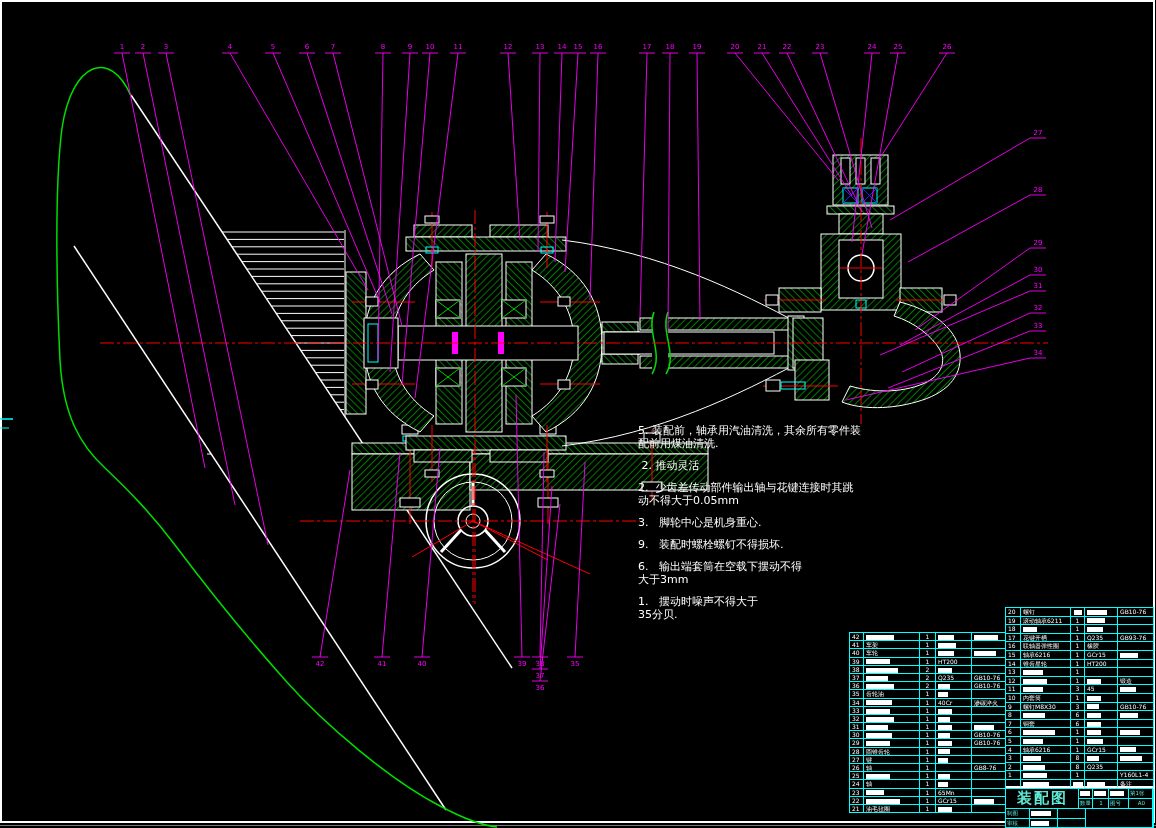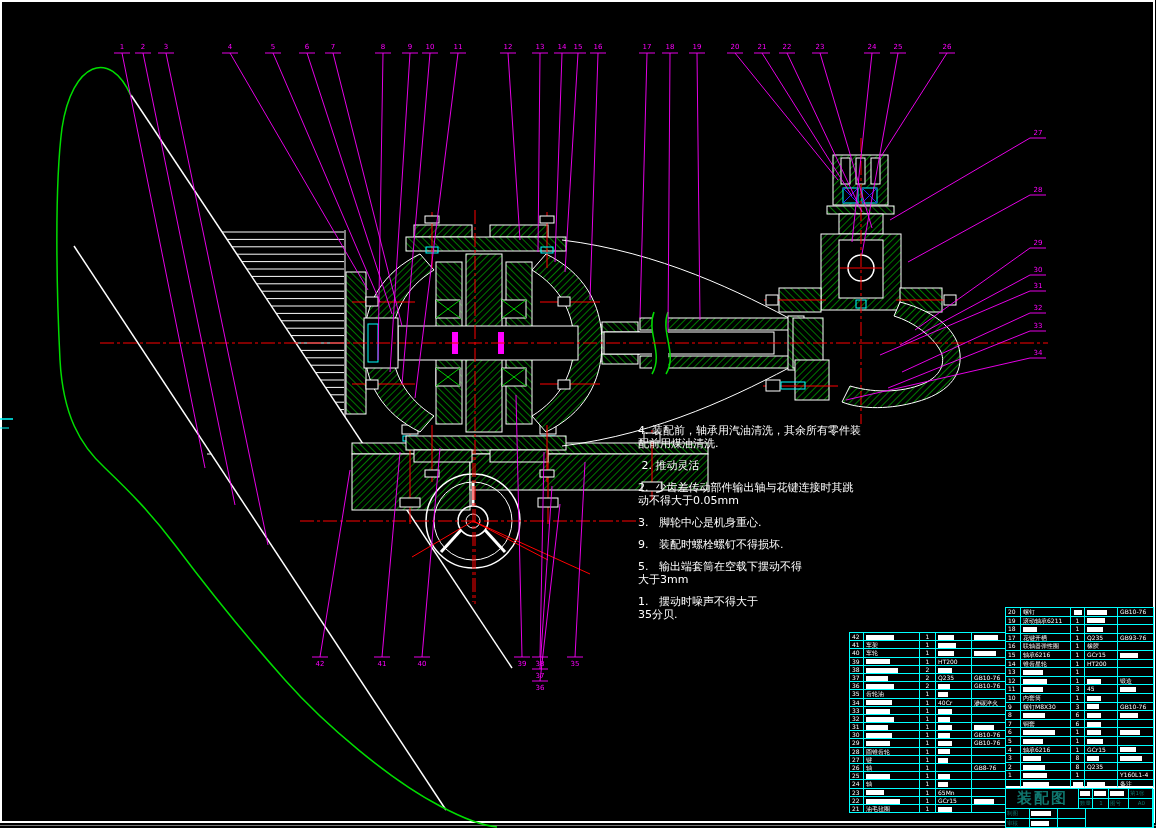--- a/index.html
+++ b/index.html
@@ -20,21 +20,21 @@
           color:#fff;overflow:hidden;white-space:nowrap;padding-left:2px;box-sizing:border-box;}
   #bomL .c0{width:14px}#bomL .c1{width:56px}#bomL .c2{width:16px;text-align:center;padding-left:0}
   #bomL .c3{width:36px}#bomL .c4{width:35px}
   #bomR .c0{width:15px}#bomR .c1{width:50px}#bomR .c2{width:14px;text-align:center;padding-left:0}
   #bomR .c3{width:33px}#bomR .c4{width:36px}
   #bomR .hdr .c{border-bottom:2px solid #fff;}
   
   #tblock{position:absolute;left:1005px;top:788px;width:148px;height:40px;border:1px solid #0ff;
           box-sizing:border-box;background:#000;}
   #tblock .cell{position:absolute;border-right:1px solid #0ff;border-bottom:1px solid #0ff;
-          color:#0f766e;font-size:5.5px;line-height:9px;overflow:hidden;white-space:nowrap;
+          color:#5eead4;font-size:5.5px;line-height:9px;overflow:hidden;white-space:nowrap;
           box-sizing:border-box;padding-left:1px;}
   #tblock .big{font-size:15px;font-weight:bold;line-height:19px;text-align:center;letter-spacing:2px;}
 </style>
 </head>
 <body>
 
 <div id="page">
 
 <svg width="1156" height="828" viewBox="0 0 1156 828">
   <defs>
@@ -361,28 +361,28 @@
         <line x1="374" y1="657" x2="390" y2="657" stroke="#FF00FF" stroke-width="0.9"></line>
         <text x="382" y="666" fill="#FF00FF" font-size="7" text-anchor="middle" font-family="DejaVu Sans, sans-serif">41</text>
         <line x1="320" y1="657" x2="350" y2="470" stroke="#FF00FF" stroke-width="0.9"></line>
         <line x1="312" y1="657" x2="328" y2="657" stroke="#FF00FF" stroke-width="0.9"></line>
         <text x="320" y="666" fill="#FF00FF" font-size="7" text-anchor="middle" font-family="DejaVu Sans, sans-serif">42</text>
       </g>
 </svg>
 
 <div id="tech">
   <div>
-        <p>4. 装配前，轴承用汽油清洗，其余所有零件装
+        <p>5. 装配前，轴承用汽油清洗，其余所有零件装
 配前用煤油清洗.</p>
         <p> 2. 推动灵活</p>
         <p>2.  少齿差传动部件输出轴与花键连接时其跳
 动不得大于0.05mm</p>
         <p>3.   脚轮中心是机身重心.</p>
         <p>9.   装配时螺栓螺钉不得损坏.</p>
-        <p>5.   输出端套筒在空载下摆动不得
+        <p>6.   输出端套筒在空载下摆动不得
 大于3mm</p>
         <p>1.   摆动时噪声不得大于
 35分贝.</p>
       </div>
 </div>
 
 <div id="bomL" class="bom" style="left:849px;top:632px;">
   <div>
         <div class="row">
       <div class="c c0">42</div>

